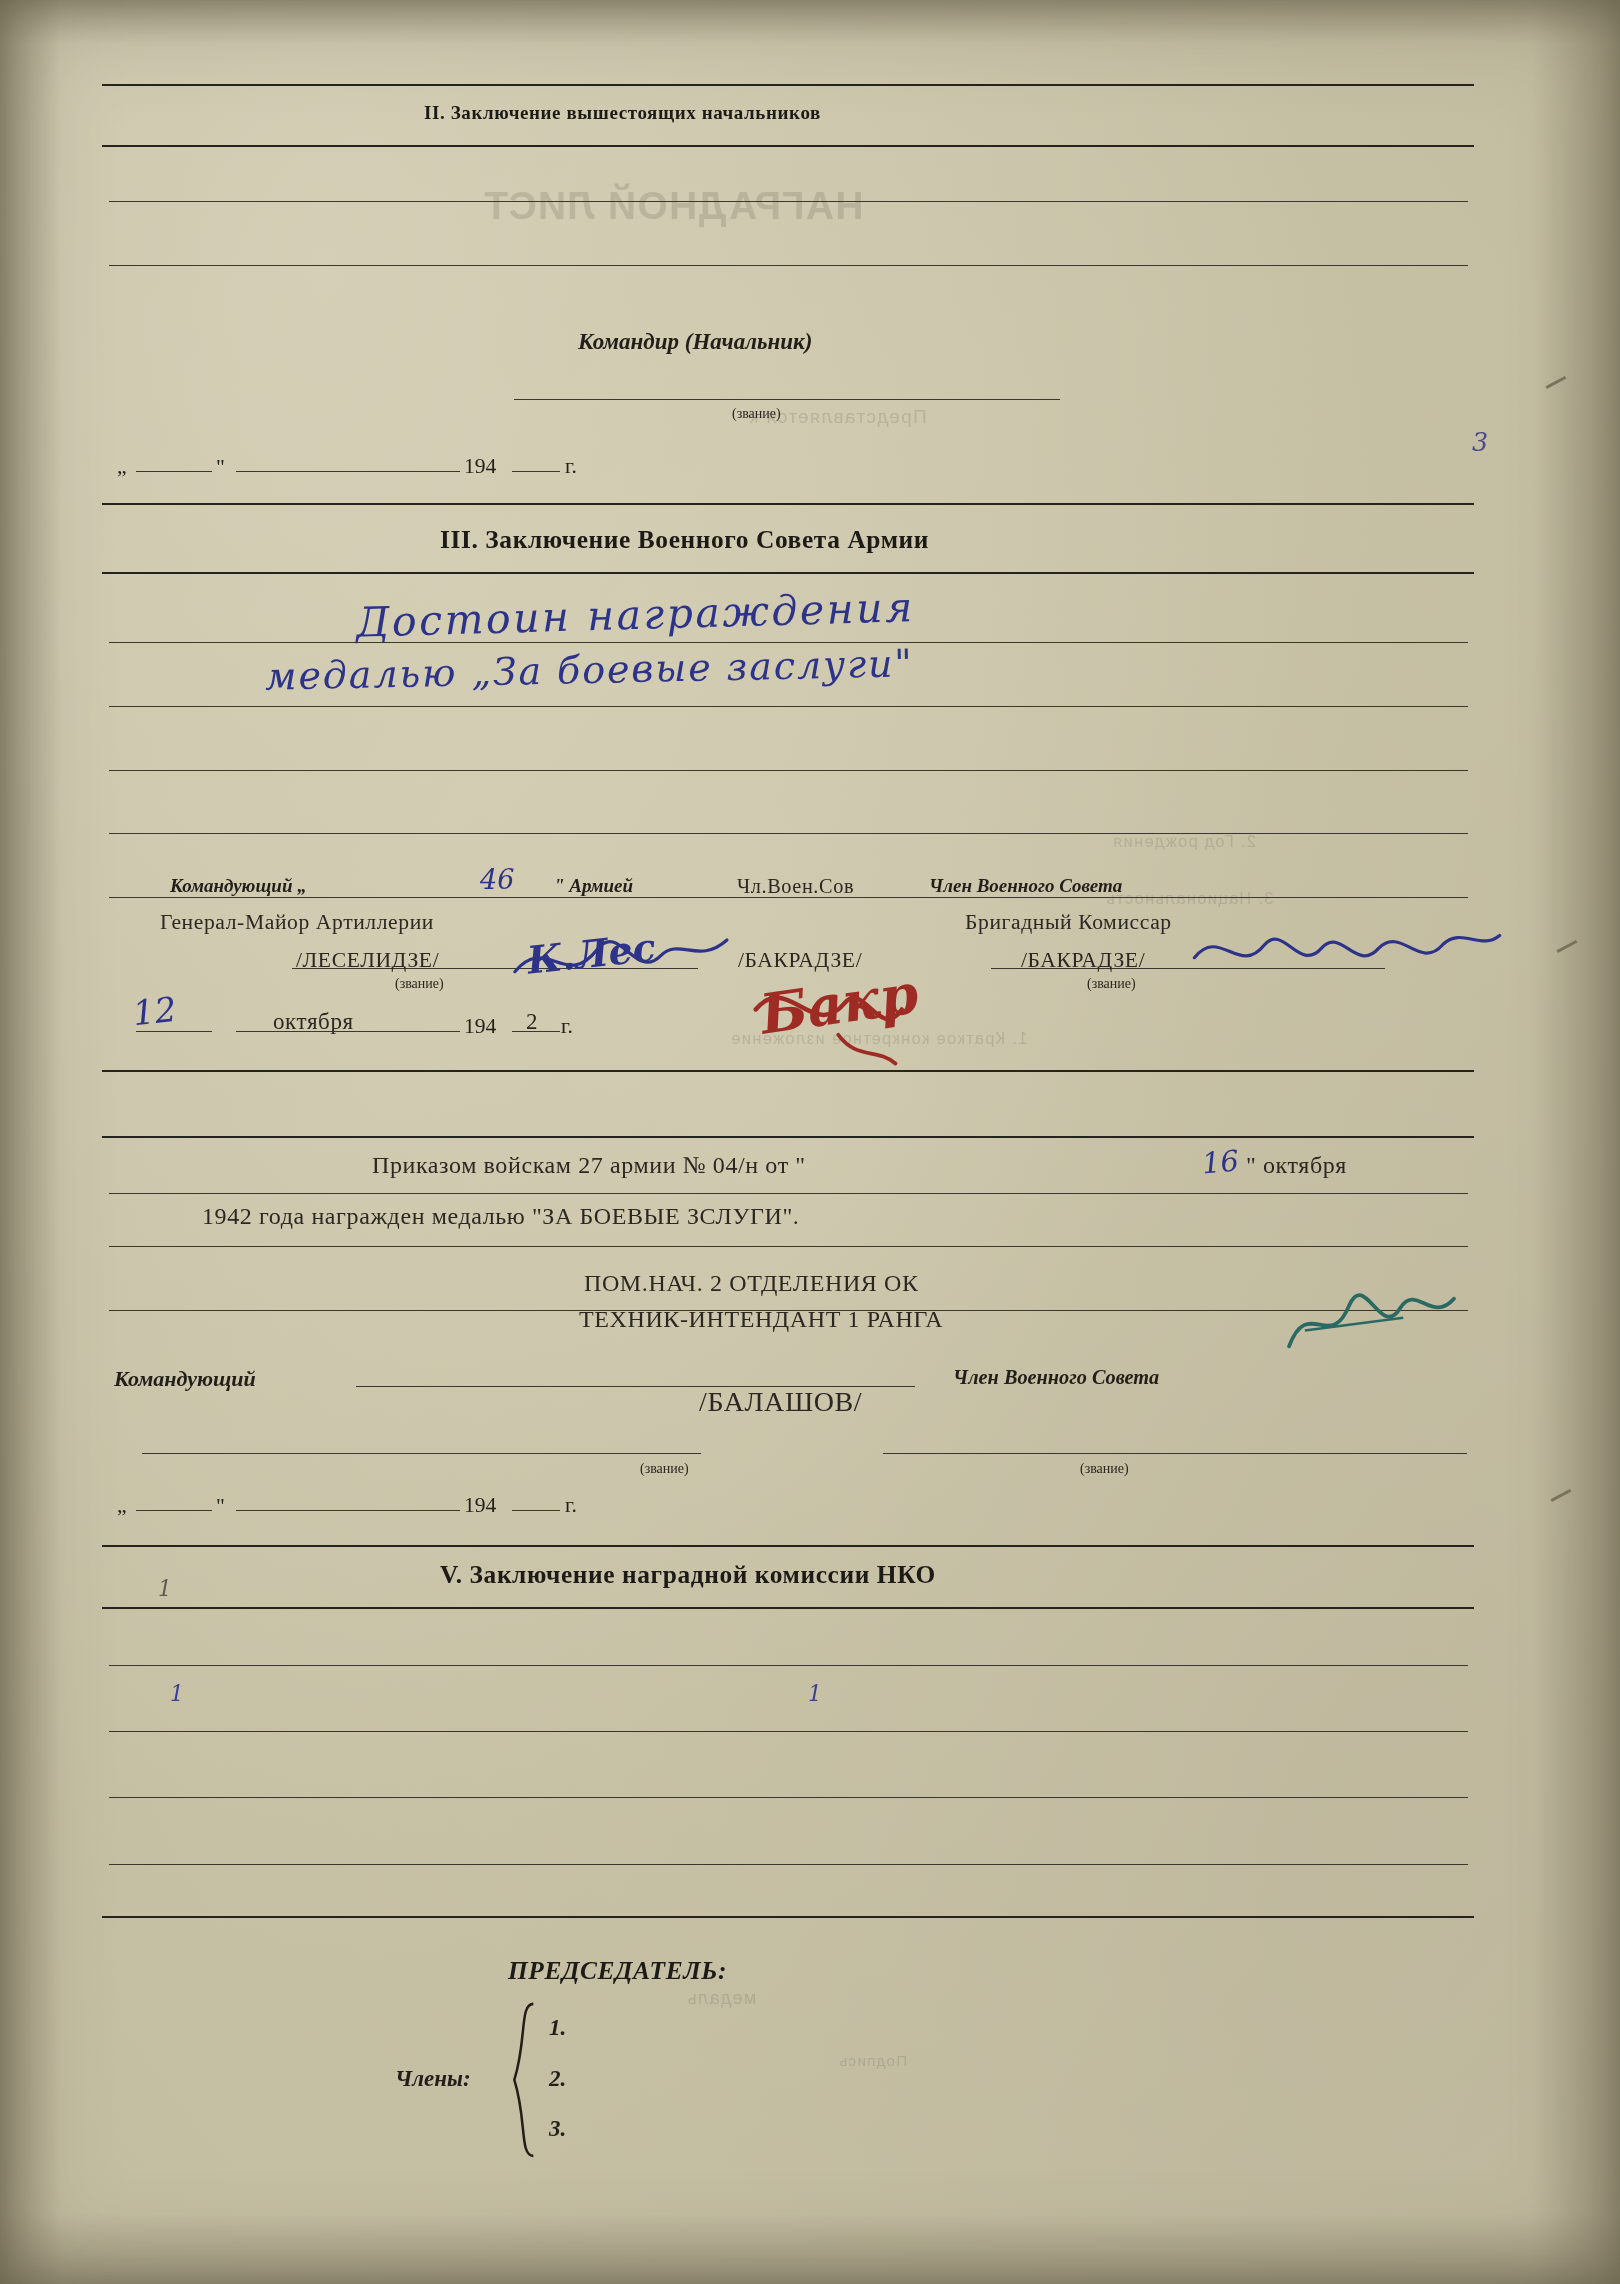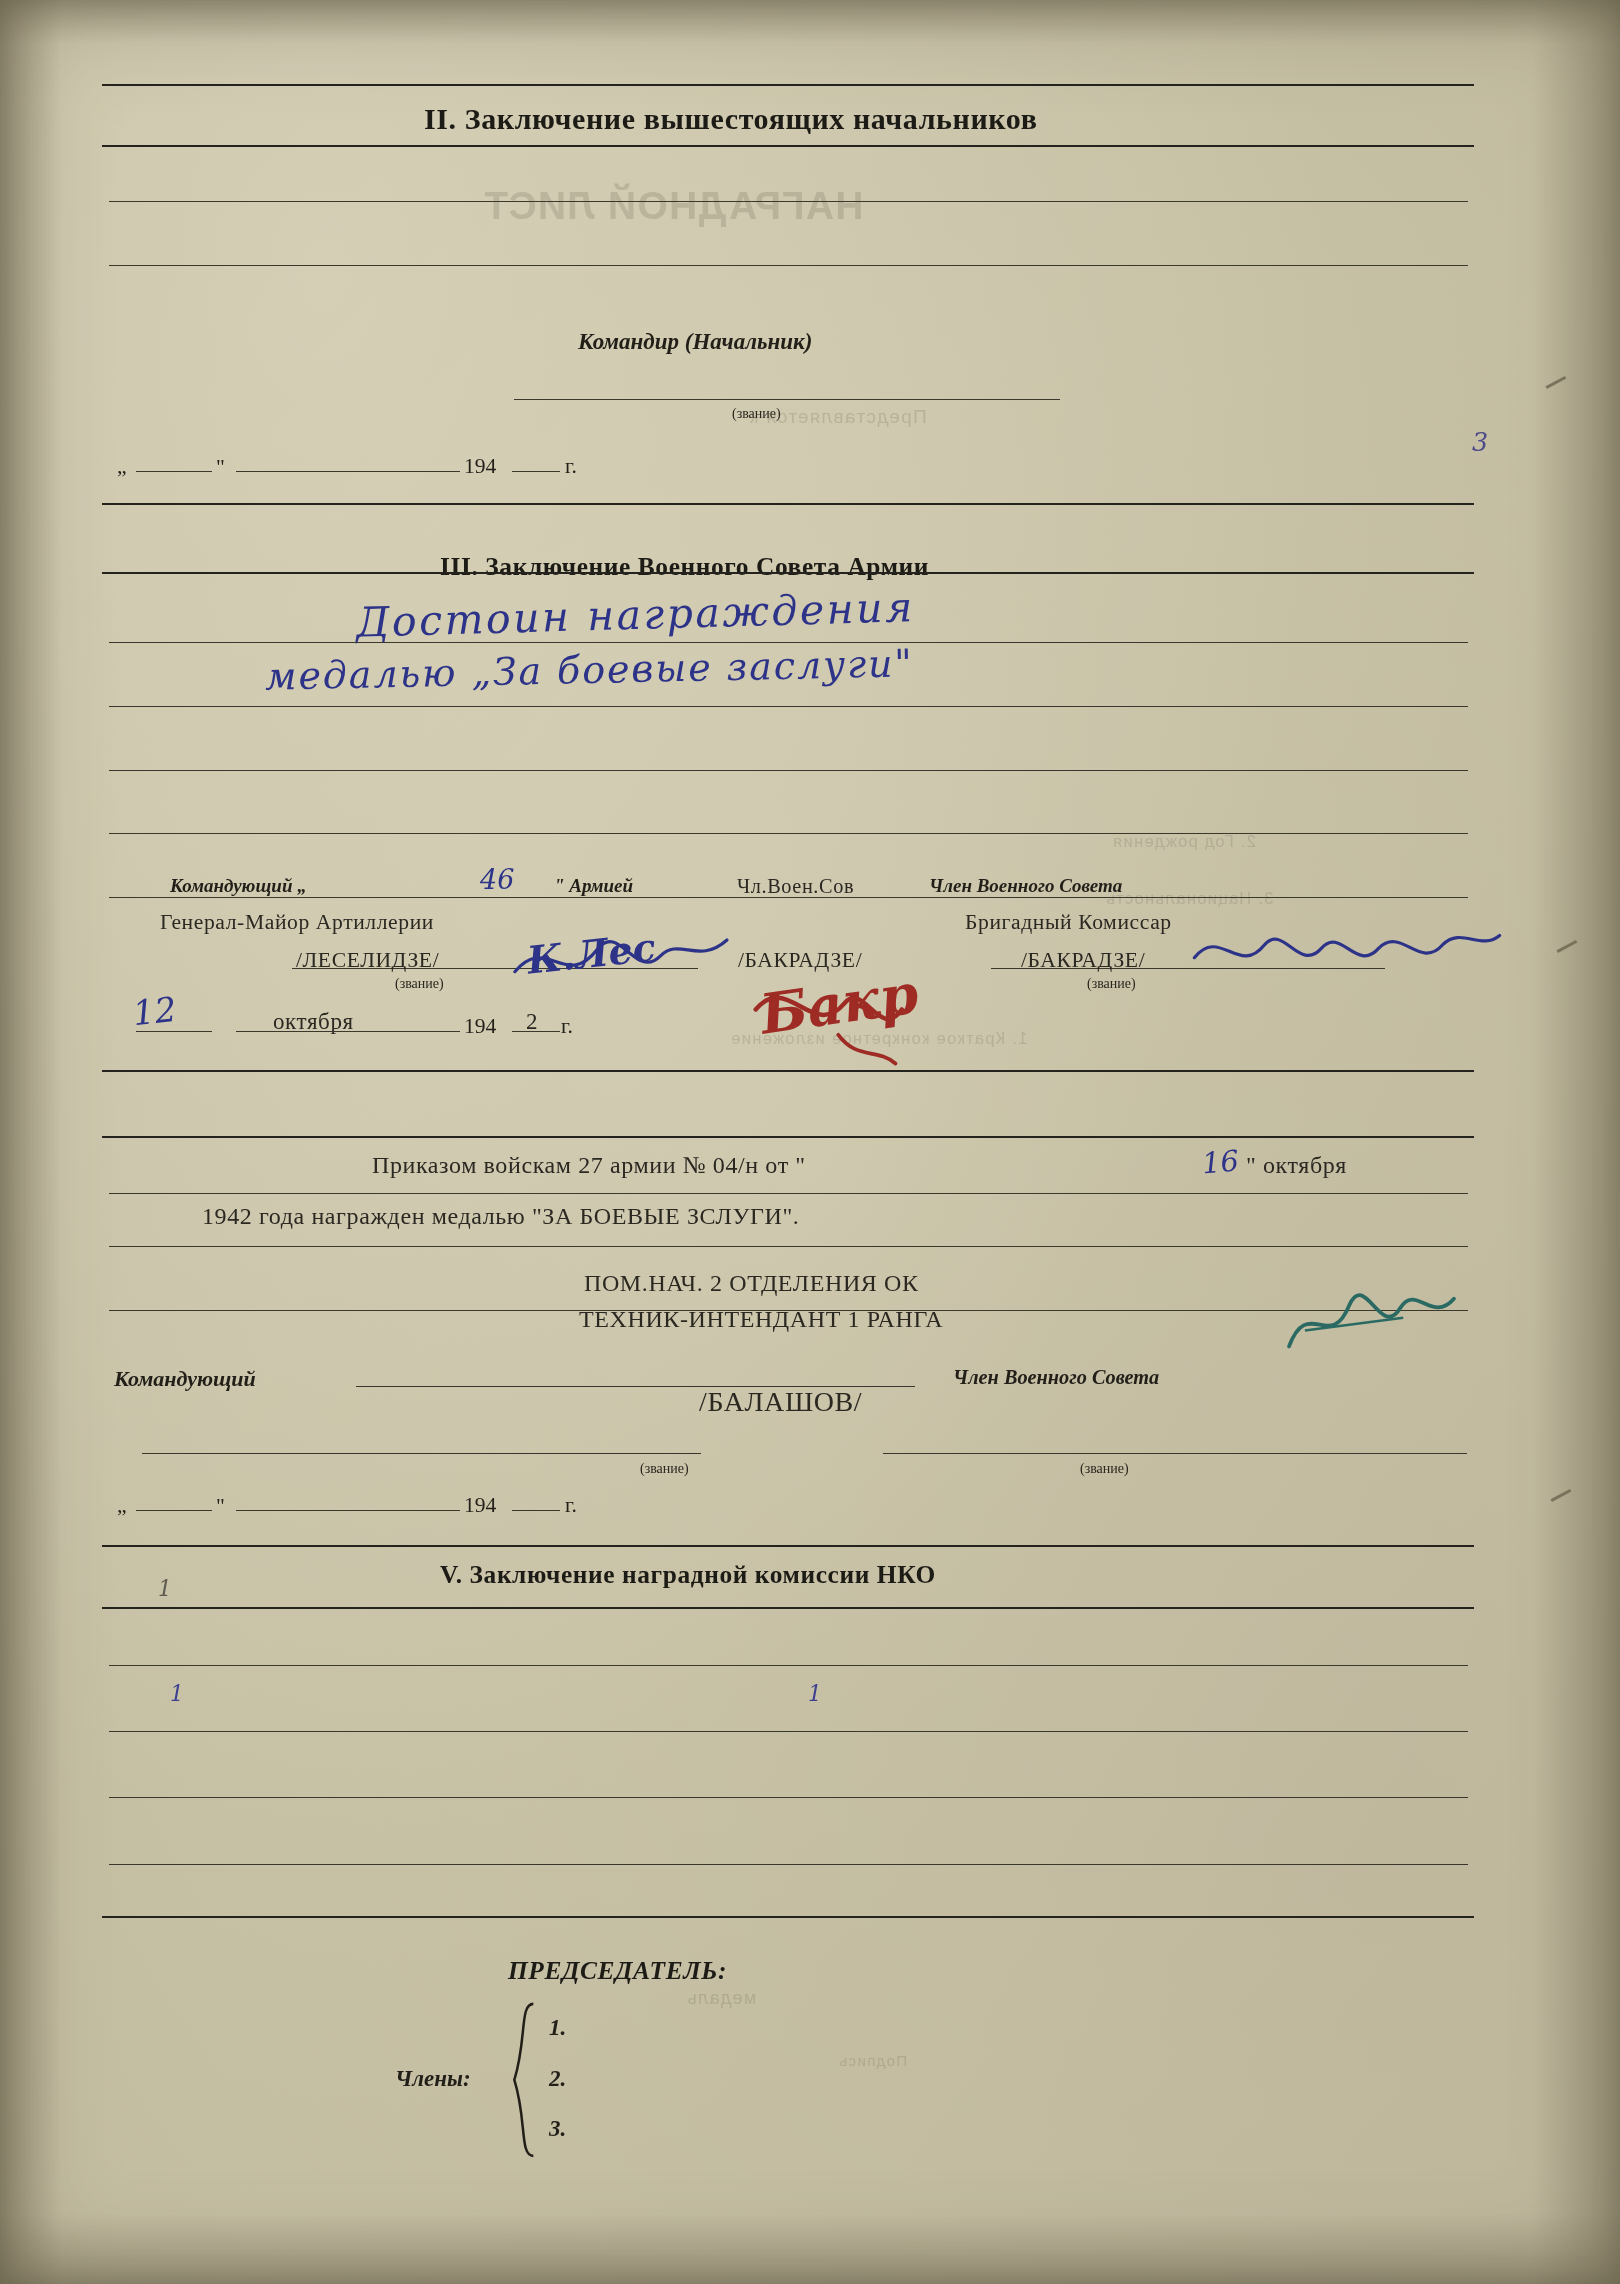--- a/index.html
+++ b/index.html
@@ -155,21 +155,21 @@
   <div class="bleed" style="left:483px; top:184px; font-size:39px; font-weight:bold;">НАГРАДНОЙ ЛИСТ</div>
   <div class="bleed" style="left:749px; top:406px; font-size:19px;">Представляется к</div>
   <div class="bleed" style="left:730px; top:1029px; font-size:16.5px;">1. Краткое конкретное изложение</div>
   <div class="bleed" style="left:1112px; top:832px; font-size:16.5px;">2. Год рождения</div>
   <div class="bleed" style="left:1105px; top:889px; font-size:16.5px;">3. Национальность</div>
   <div class="bleed" style="left:686px; top:1988px; font-size:18px;">медаль</div>
   <div class="bleed" style="left:838px; top:2052px; font-size:15.2px;">Подпись</div>
 
   <div class="rule" style="left:102px; top:84px; width:1372px;"></div>
 
-  <div class="section-head" style="left:424px; top:102px; font-size:30px;">
+  <div class="section-head" style="left:424px; top:102px; font-size:19px;">
     <span>II.</span>
     <span>Заключение вышестоящих начальников</span>
   </div>
 
   <div class="rule" style="left:102px; top:145px; width:1372px;"></div>
   <div class="rule thin" style="left:109px; top:201px; width:1359px;"></div>
   <div class="rule thin" style="left:109px; top:265px; width:1359px;"></div>
 
   <div class="label-it" style="left:578px; top:329px; font-size:23px;">Командир (Начальник)</div>
 
@@ -179,21 +179,21 @@
   <div class="label-plain" style="left:117px; top:454px; font-size:21.6px;">„</div>
   <div class="rule thin" style="left:136px; top:471px; width:76px;"></div>
   <div class="label-plain" style="left:216px; top:455px; font-size:21.6px;">"</div>
   <div class="rule thin" style="left:236px; top:471px; width:224px;"></div>
   <div class="label-plain" style="left:464px; top:454px; font-size:21.6px;">194</div>
   <div class="rule thin" style="left:512px; top:471px; width:48px;"></div>
   <div class="label-plain" style="left:565px; top:454px; font-size:21.6px;">г.</div>
 
   <div class="rule" style="left:102px; top:503px; width:1372px;"></div>
 
-  <div class="section-head" style="left:440px; top:552px; font-size:25.4px;">
+  <div class="section-head" style="left:440px; top:525px; font-size:25.4px;">
     <span>III.</span>
     <span>Заключение Военного Совета Армии</span>
   </div>
 
   <div class="rule" style="left:102px; top:572px; width:1372px;"></div>
 
   <div class="hand blue" style="left:356px; top:591px; font-size:41px; transform:rotate(-1.6deg); letter-spacing:2.5px;">Достоин награждения</div>
   <div class="rule thin" style="left:109px; top:642px; width:1359px;"></div>
 
   <div class="hand blue" style="left:265px; top:648px; font-size:38px; transform:rotate(-1.2deg); letter-spacing:1.9px;">медалью „За боевые заслуги"</div>

